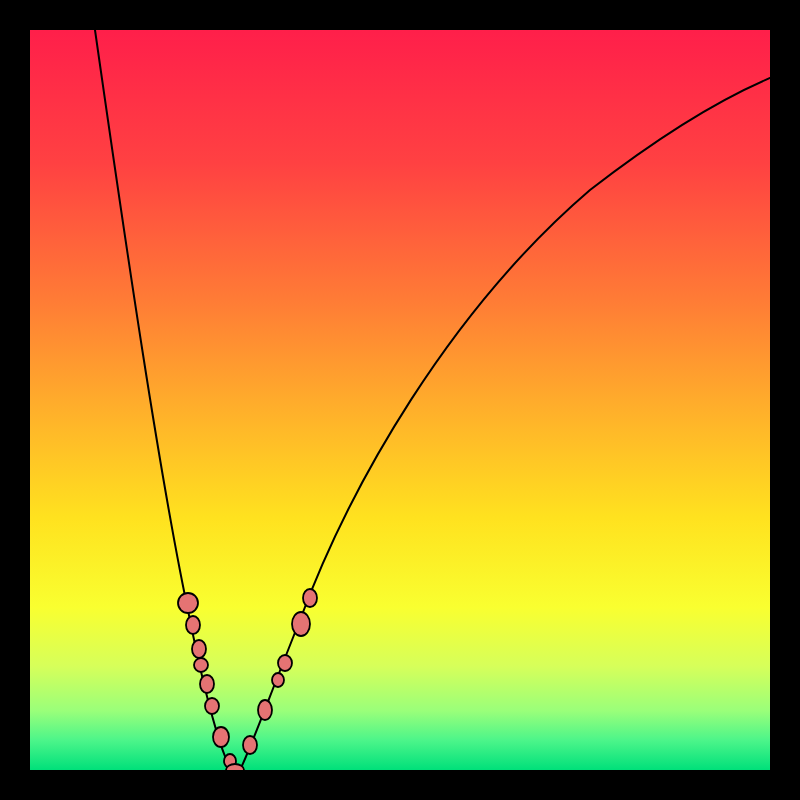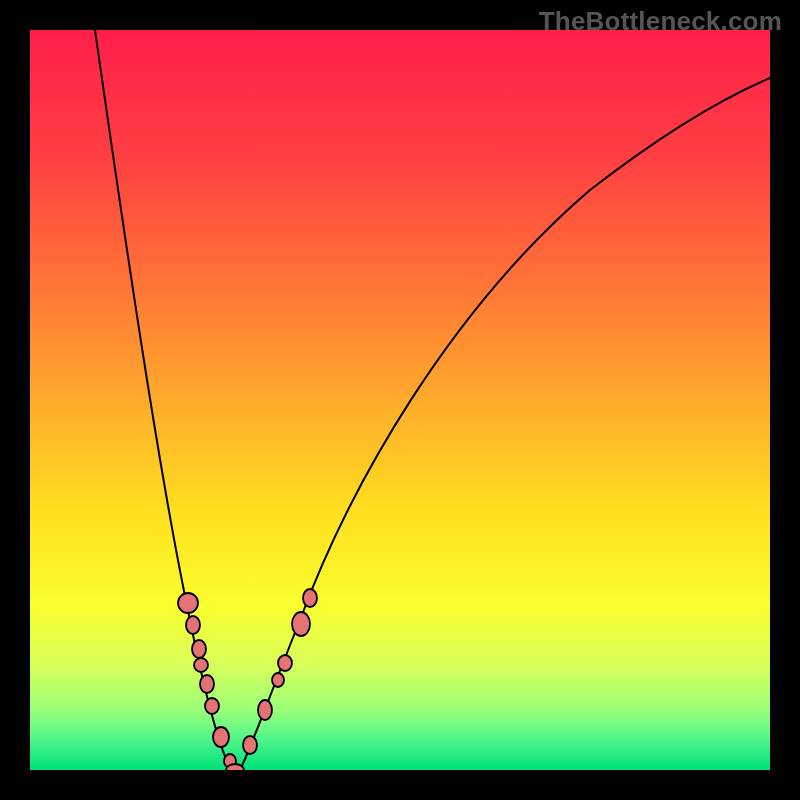--- a/index.html
+++ b/index.html
@@ -92,14 +92,13 @@
           <ellipse cx="235" cy="680" rx="7" ry="10" fill="#e57373" stroke="#000000" stroke-width="1.8"></ellipse>
           <ellipse cx="248" cy="650" rx="6" ry="7" fill="#e57373" stroke="#000000" stroke-width="1.8"></ellipse>
           <ellipse cx="255" cy="633" rx="7" ry="8" fill="#e57373" stroke="#000000" stroke-width="1.8"></ellipse>
           <ellipse cx="271" cy="594" rx="9" ry="12" fill="#e57373" stroke="#000000" stroke-width="1.8"></ellipse>
           <ellipse cx="280" cy="568" rx="7" ry="9" fill="#e57373" stroke="#000000" stroke-width="1.8"></ellipse>
         </g>
     </svg>
 
   </div>
 
-  <div class="watermark">TheBottleneck.com</div>
 </div>
 
 </body></html>

